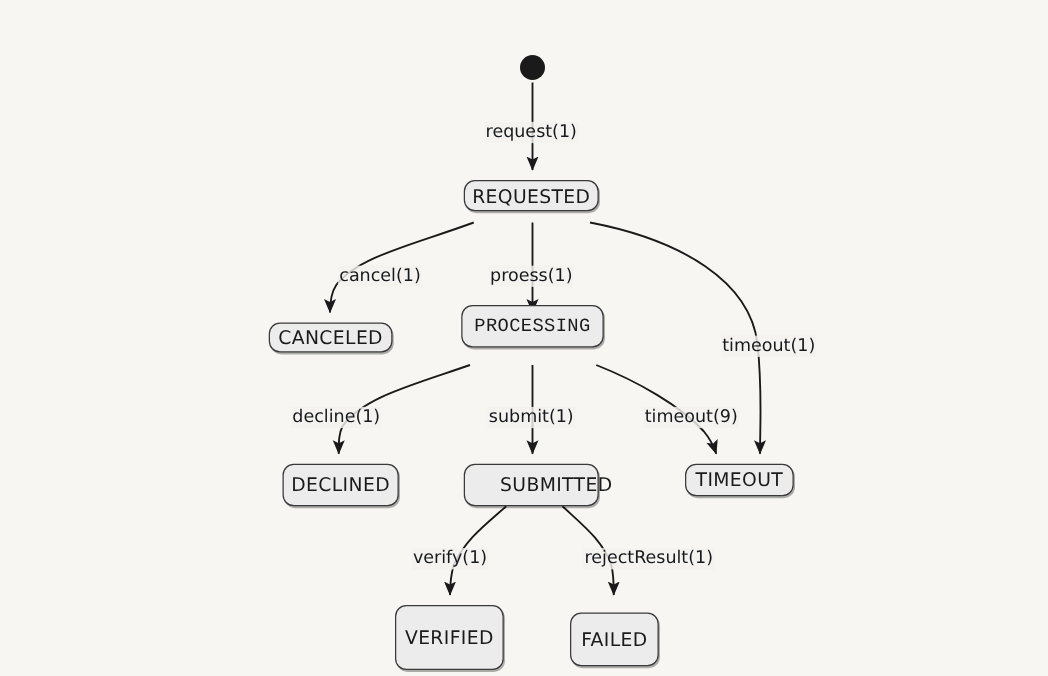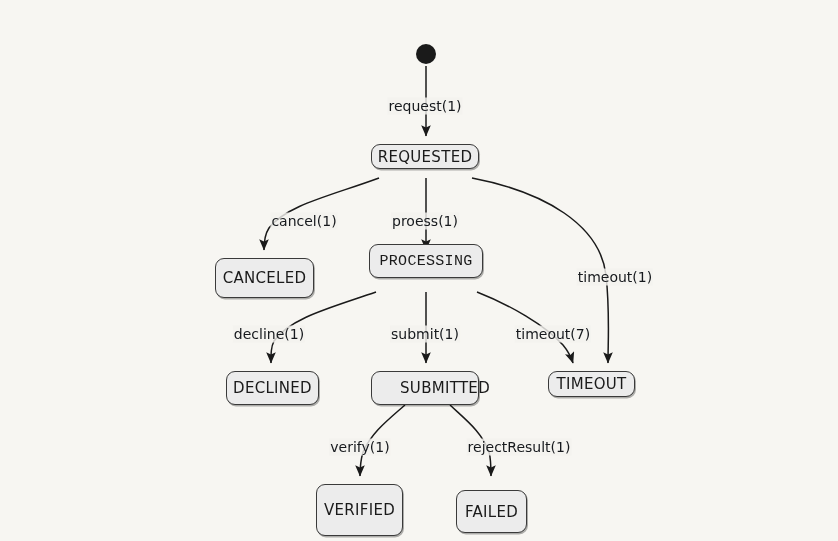--- a/index.html
+++ b/index.html
@@ -74,33 +74,33 @@
         <path d="M 477 292 C 510 305 545 325 563 345 C 568 351 571 357 573 363" fill="none" stroke="#1a1a1a" stroke-width="1.5" marker-end="url(#arrowhead)"></path>
         <path d="M 405 405 C 388 420 372 432 363 452 C 361 459 360 465 360 476" fill="none" stroke="#1a1a1a" stroke-width="1.5" marker-end="url(#arrowhead)"></path>
         <path d="M 450 405 C 466 420 482 432 489 452 C 491 459 491 465 491 476" fill="none" stroke="#1a1a1a" stroke-width="1.5" marker-end="url(#arrowhead)"></path>
       </g>
   </svg>
 
   <div class="start-node" style="left: 416px; top: 44px; width: 20px; height: 20px; background: rgb(26, 26, 26);"></div>
 
   <div id="state-nodes">
       <div class="state-node" style="left: 371px; top: 144px; width: 108px; height: 25px;">REQUESTED</div>
-      <div class="state-node" style="left: 215px; top: 258px; width: 99px; height: 40px;">CANCELED</div>
+      <div class="state-node" style="left: 215px; top: 258px; width: 99px; height: 24px;">CANCELED</div>
       <div class="state-node" style="left: 369px; top: 244px; width: 114px; height: 34px; font-family: Liberation Mono, monospace;">PROCESSING</div>
       <div class="state-node" style="left: 226px; top: 371px; width: 93px; height: 34px;">DECLINED</div>
       <div class="state-node" style="left: 371px; top: 371px; width: 108px; height: 34px; padding-left: 40px;">SUBMITTED</div>
       <div class="state-node" style="left: 548px; top: 371px; width: 87px; height: 26px;">TIMEOUT</div>
       <div class="state-node" style="left: 316px; top: 484px; width: 87px; height: 52px;">VERIFIED</div>
       <div class="state-node" style="left: 456px; top: 490px; width: 71px; height: 43px;">FAILED</div>
     </div>
   <div id="edge-labels">
       <div class="edge-label" style="left: 425px; top: 106px;">request(1)</div>
       <div class="edge-label" style="left: 266px; top: 221px; margin-left: 38px;">cancel(1)</div>
       <div class="edge-label" style="left: 425px; top: 221px;">proess(1)</div>
       <div class="edge-label" style="left: 615px; top: 277px;">timeout(1)</div>
       <div class="edge-label" style="left: 269px; top: 334px;">decline(1)</div>
       <div class="edge-label" style="left: 425px; top: 334px;">submit(1)</div>
-      <div class="edge-label" style="left: 553px; top: 334px;">timeout(7)</div>
+      <div class="edge-label" style="left: 553px; top: 334px;">timeout(9)</div>
       <div class="edge-label" style="left: 360px; top: 447px;">verify(1)</div>
       <div class="edge-label" style="left: 491px; top: 447px; margin-left: 28px;">rejectResult(1)</div>
     </div>
 
 </div>
 
 </body></html>

